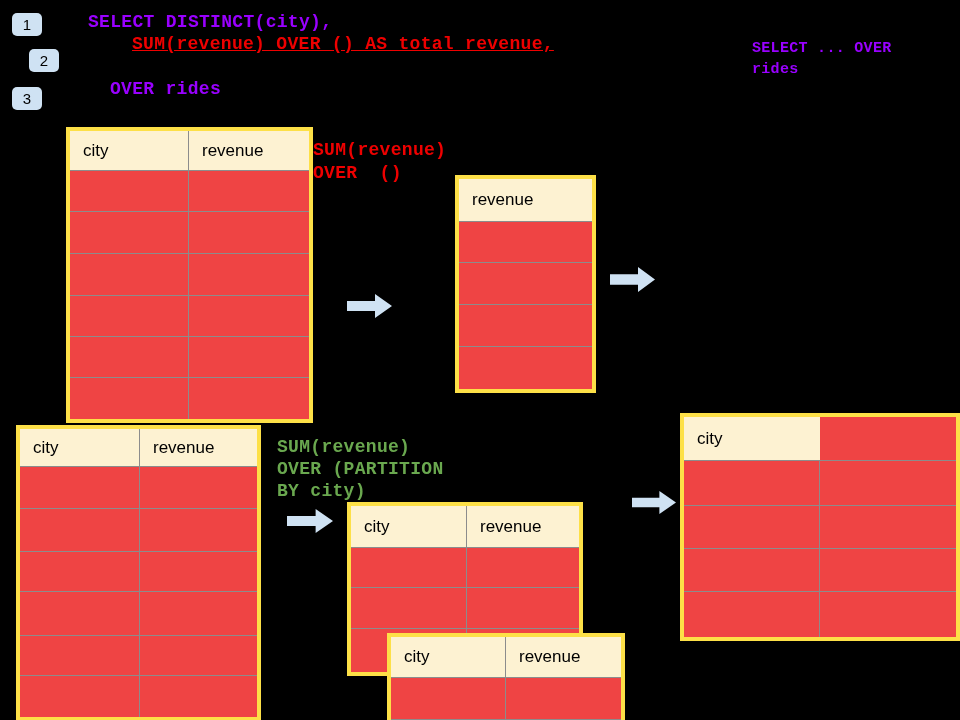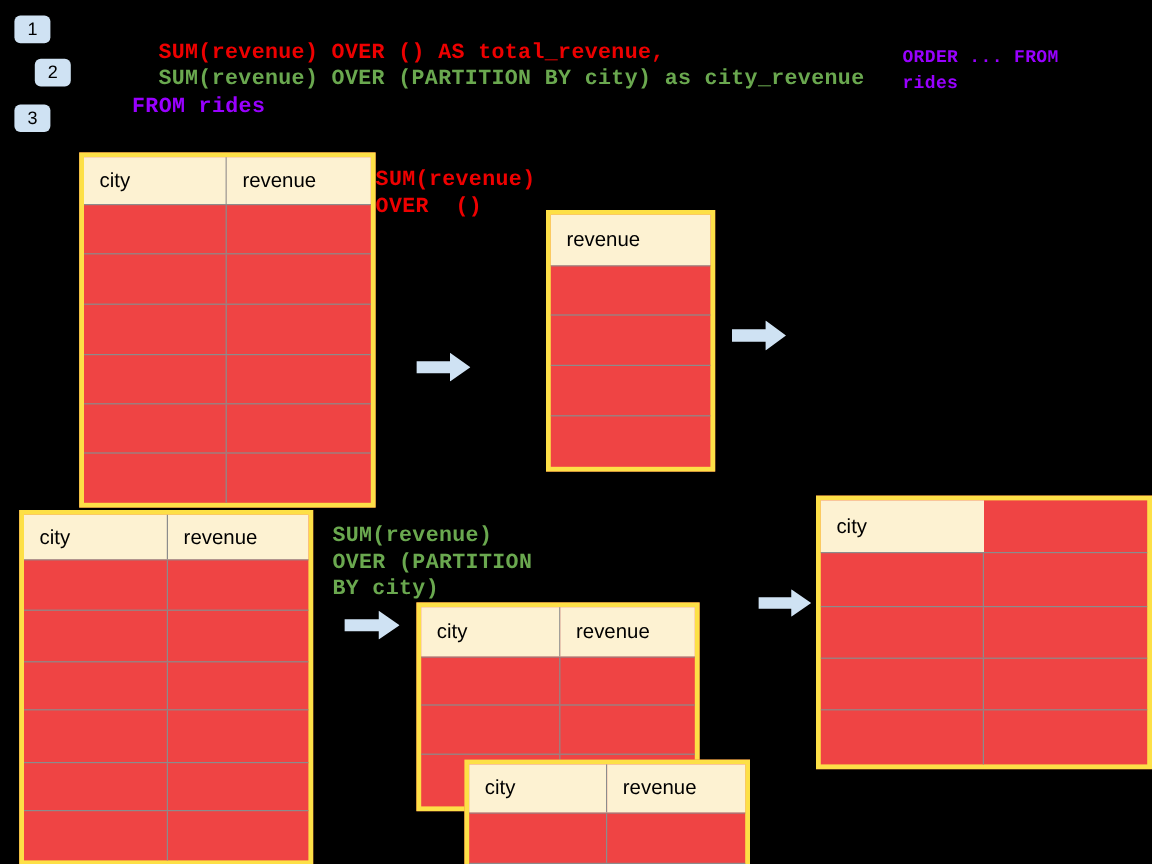--- a/index.html
+++ b/index.html
@@ -37,24 +37,24 @@
 <div id="stage">
     <div class="badge" style="left: 12px; top: 13px; width: 30px; height: 23px;">
       <span>1</span>
     </div>
     <div class="badge" style="left: 29px; top: 49px; width: 30px; height: 23px;">
       <span>2</span>
     </div>
     <div class="badge" style="left: 12px; top: 87px; width: 30px; height: 23px;">
       <span>3</span>
     </div>
-    <div class="code-line" style="left: 132px; top: 35px; color: rgb(238, 0, 0);">SUM(revenue) OVER () AS total_revenue,</div>
-    <div class="code-line" style="left: 132px; top: 57px; color: rgb(106, 168, 79);">SUM(revenue) OVER (PARTITION BY city) as city_revenue</div>
-    <div class="code-line" style="left: 110px; top: 80px; color: rgb(153, 0, 255);">FROM rides</div>
-    <div class="annotation" style="left: 752px; top: 38px; color: rgb(153, 0, 255); font-size: 15px; line-height: 21px;">ORDER ... FROM
+    <div class="code-line" style="left: 88px; top: 13px; color: rgb(153, 0, 255);">SELECT DISTINCT(city),</div>
+    <div class="code-line" style="left: 132px; top: 35px; color: rgb(238, 0, 0); text-decoration: underline;">SUM(revenue) OVER () AS total_revenue,</div>
+    <div class="code-line" style="left: 110px; top: 80px; color: rgb(153, 0, 255);">OVER rides</div>
+    <div class="annotation" style="left: 752px; top: 38px; color: rgb(153, 0, 255); font-size: 15px; line-height: 21px;">SELECT ... OVER
 rides</div>
     <div class="annotation" style="left: 313px; top: 139px; color: rgb(238, 0, 0); font-size: 18px; line-height: 23px;">SUM(revenue)
 OVER  ()</div>
     <div class="annotation" style="left: 277px; top: 436px; color: rgb(106, 168, 79); font-size: 18px; line-height: 22px;">SUM(revenue)
 OVER (PARTITION
 BY city)</div>
     <div class="arrow" style="left: 347px; top: 294px;"><svg width="45" height="24" viewBox="0 0 45 24" preserveAspectRatio="none">
         <path d="M0,7 L28,7 L28,0 L45,12 L28,24 L28,17 L0,17 Z" fill="#cfe2f3"></path>
       </svg></div>
     <div class="arrow" style="left: 610px; top: 267px;"><svg width="45" height="25" viewBox="0 0 45 24" preserveAspectRatio="none">

